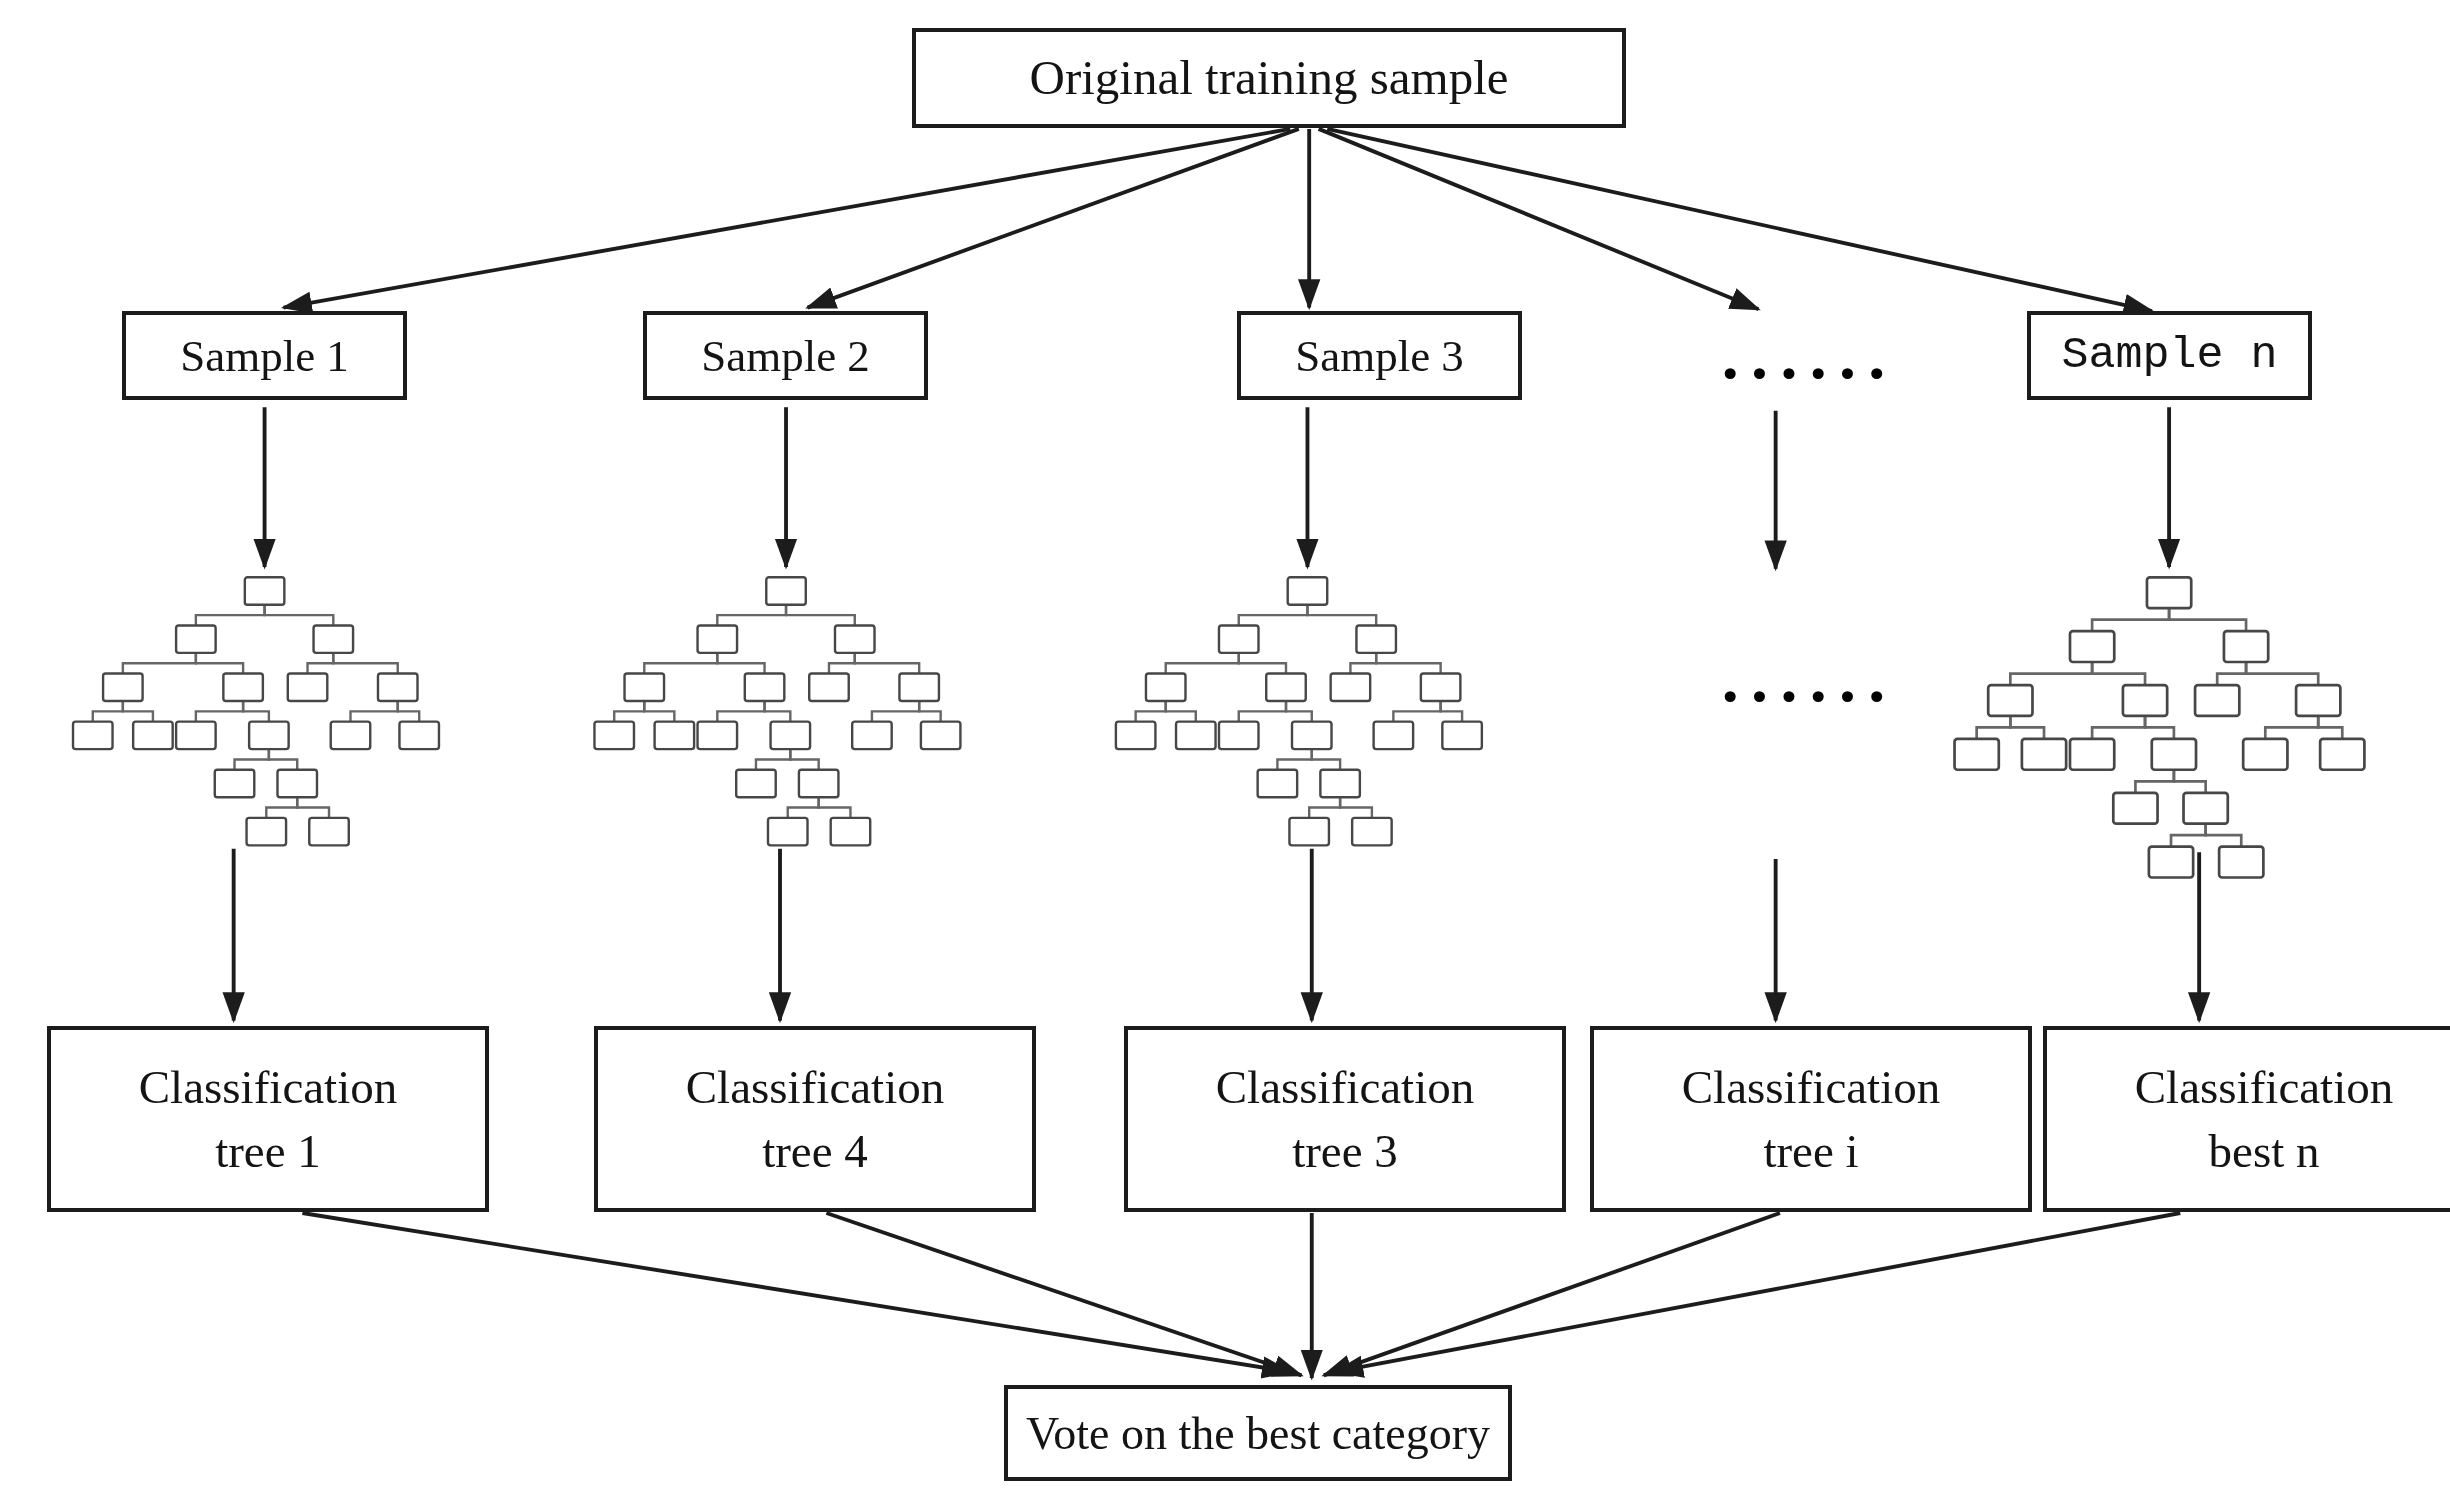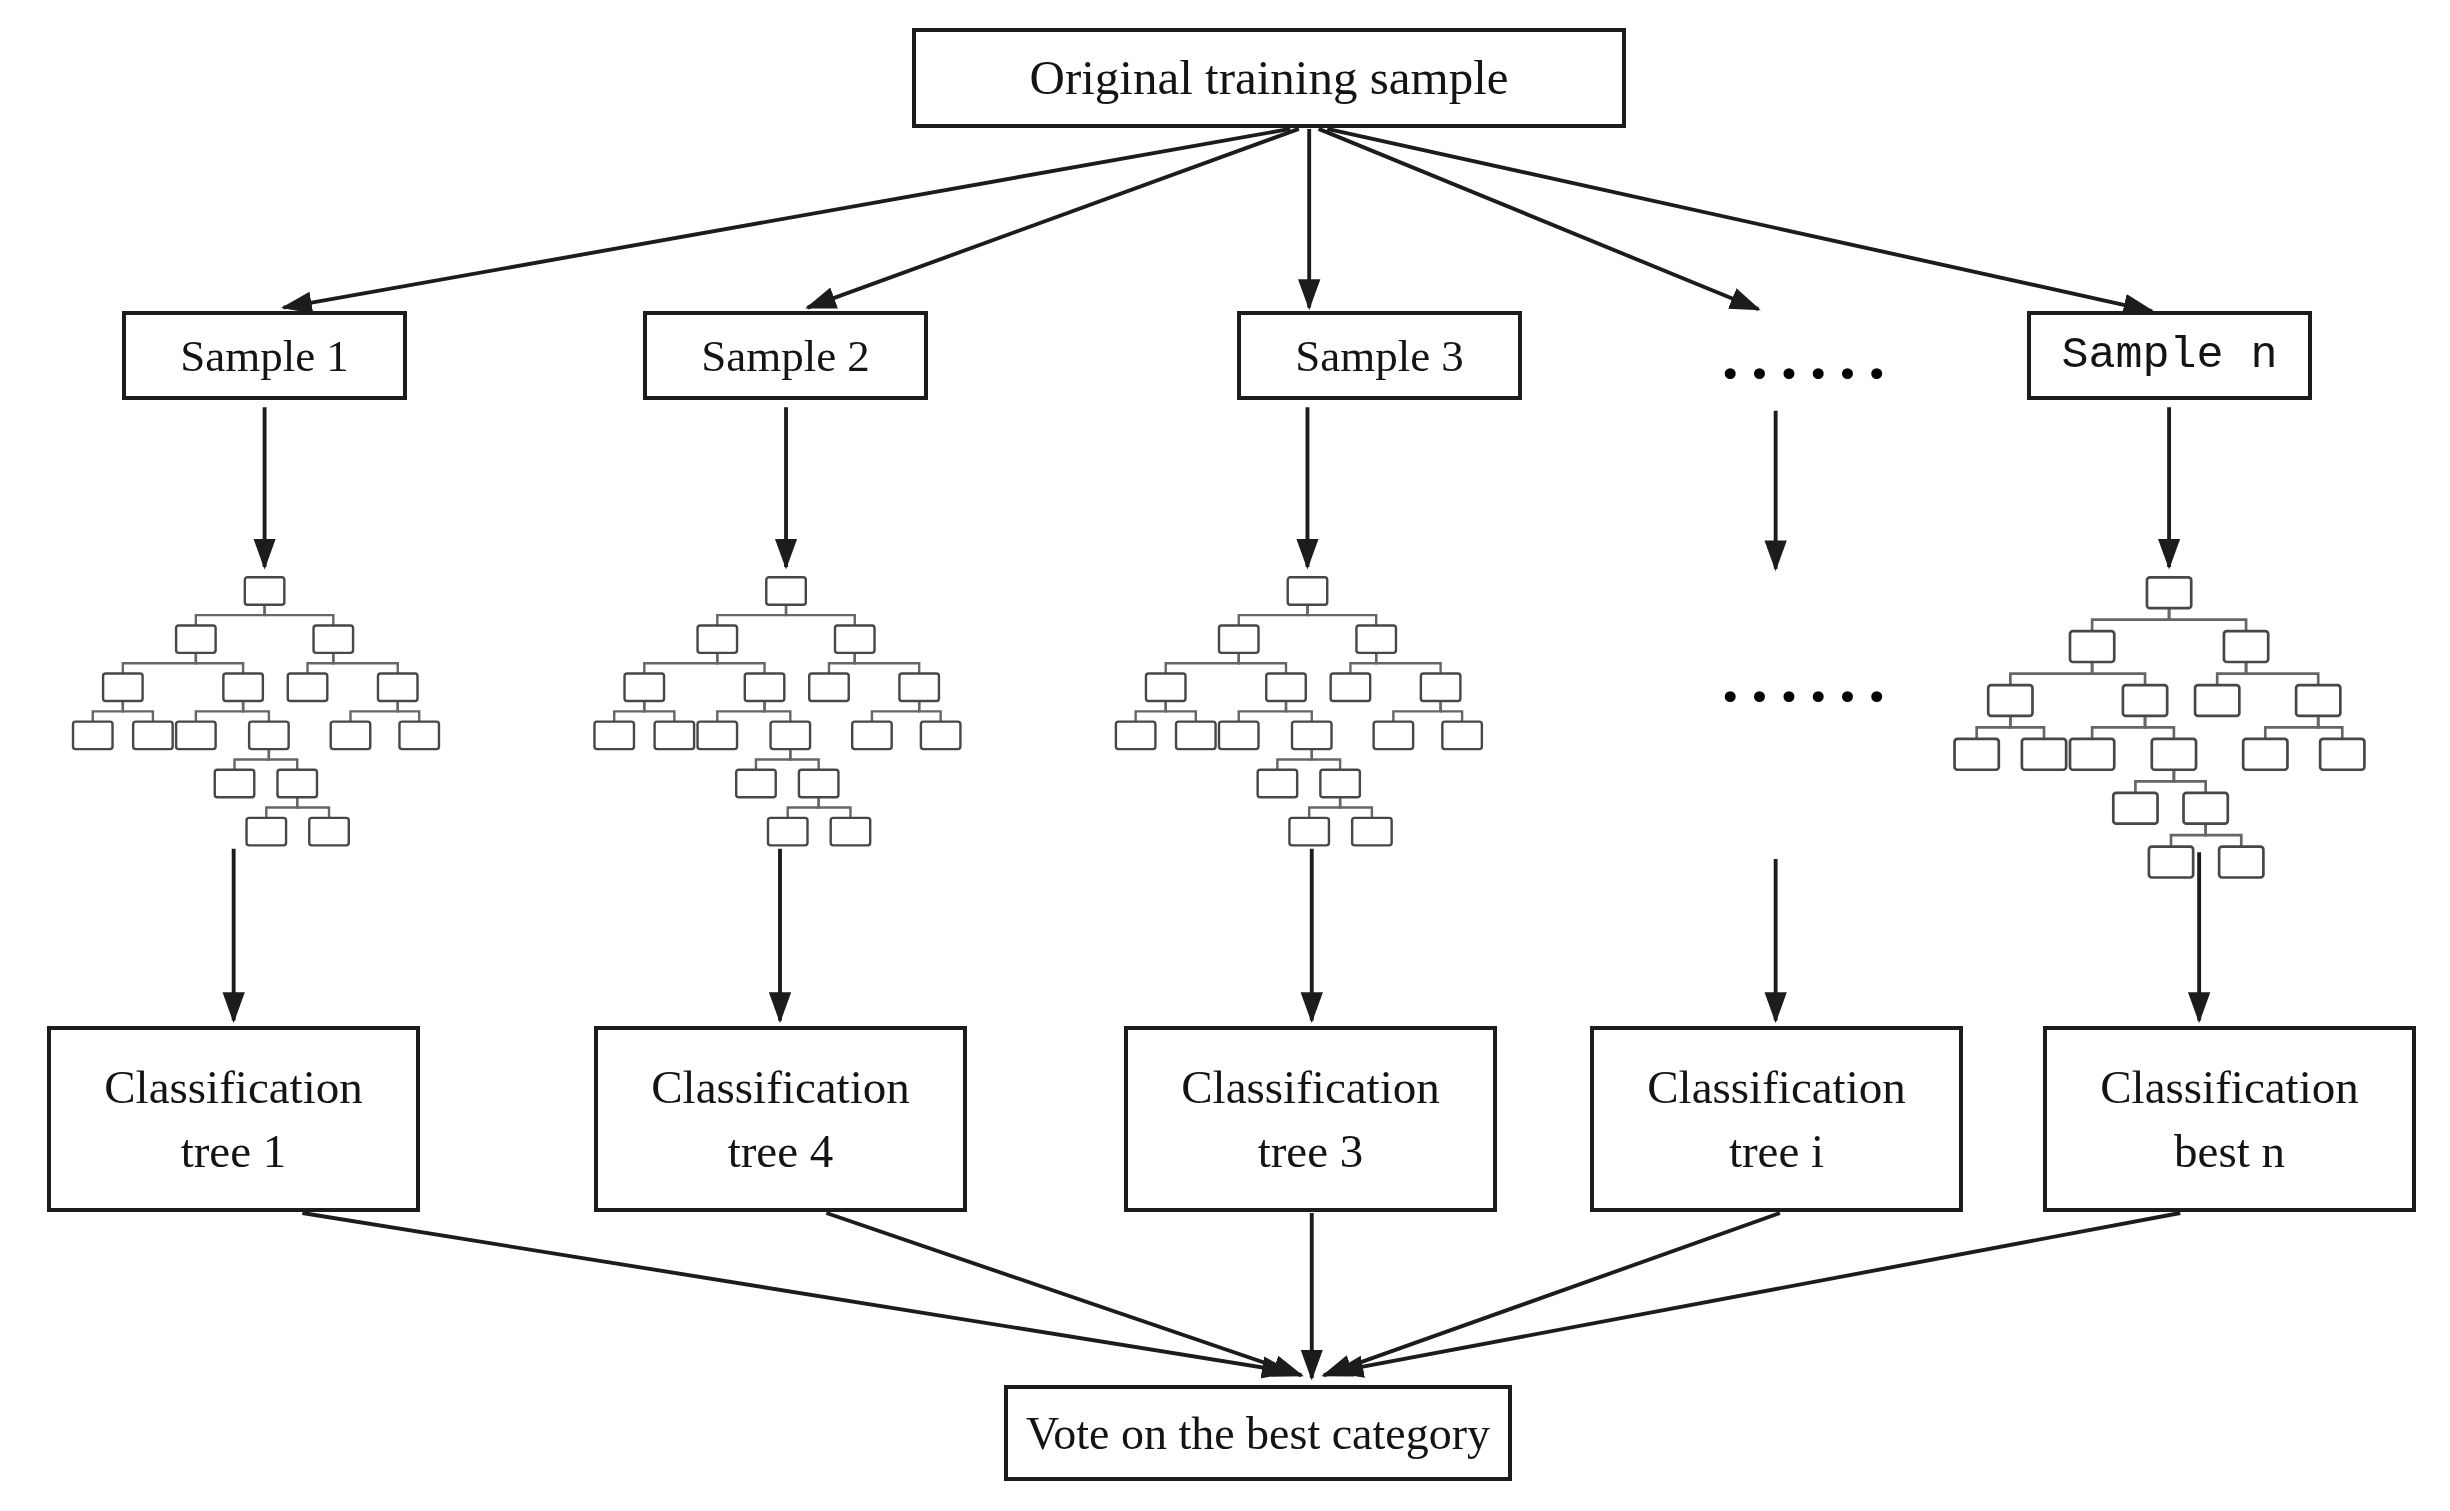--- a/index.html
+++ b/index.html
@@ -11,21 +11,21 @@
   #root-box{left:912px;top:27.5px;width:714px;height:100px;font-size:49px;}
   .sample-box{top:311px;width:285px;height:89px;font-size:45px;}
   #sample-1{left:122px;}
   #sample-2{left:643px;}
   #sample-3{left:1196px;margin-left:41px;}
   #sample-n{left:2027px;font-family:Liberation Mono, monospace;}
   .dots{position:absolute;font-family:"DejaVu Sans",sans-serif;font-size:38px;line-height:38px;
         letter-spacing:6.9px;color:#000;white-space:nowrap;}
   #dots-top{left:1719px;top:356px;}
   #dots-mid{left:1719px;top:679px;}
-  .class-box{top:1026px;width:373px;height:186px;font-size:47px;line-height:64px;}
+  .class-box{top:1026px;width:442px;height:186px;font-size:47px;line-height:64px;}
   #ctree-1{left:47px;}
   #ctree-2{left:594px;}
   #ctree-3{left:1124px;}
   #ctree-i{left:1590px;}
   #ctree-n{left:2043px;}
   .class-lines{display:flex;flex-direction:column;align-items:center;}
   #vote-box{left:1004px;top:1385px;width:508px;height:96px;font-size:46px;}
 </style>
 </head>
 <body>

